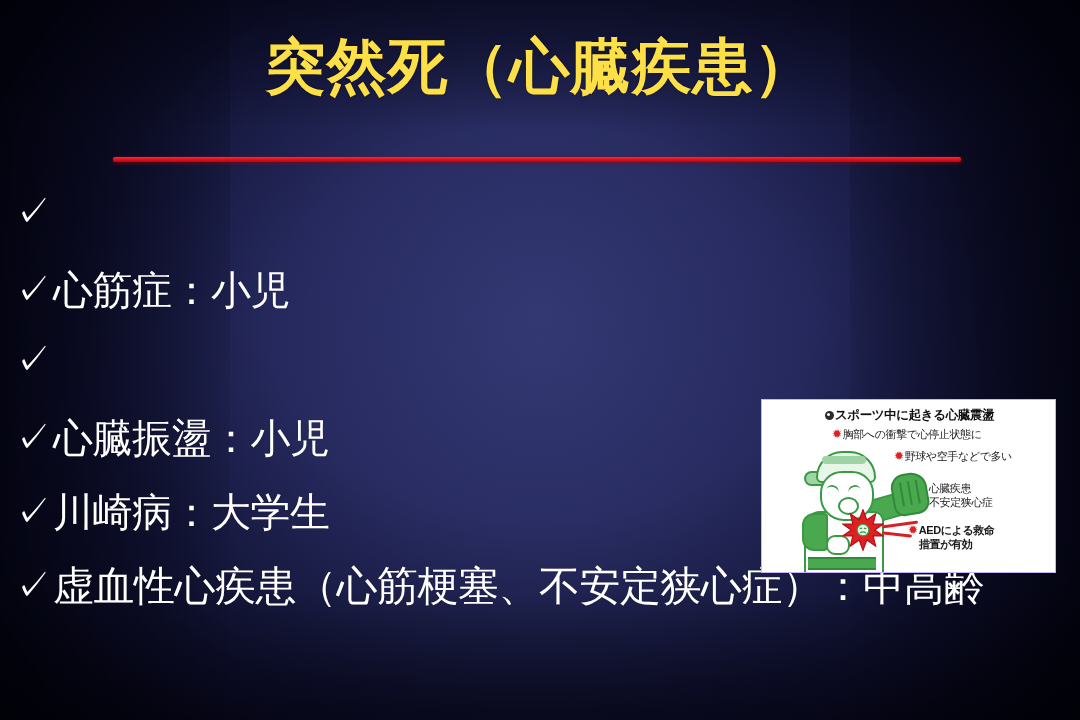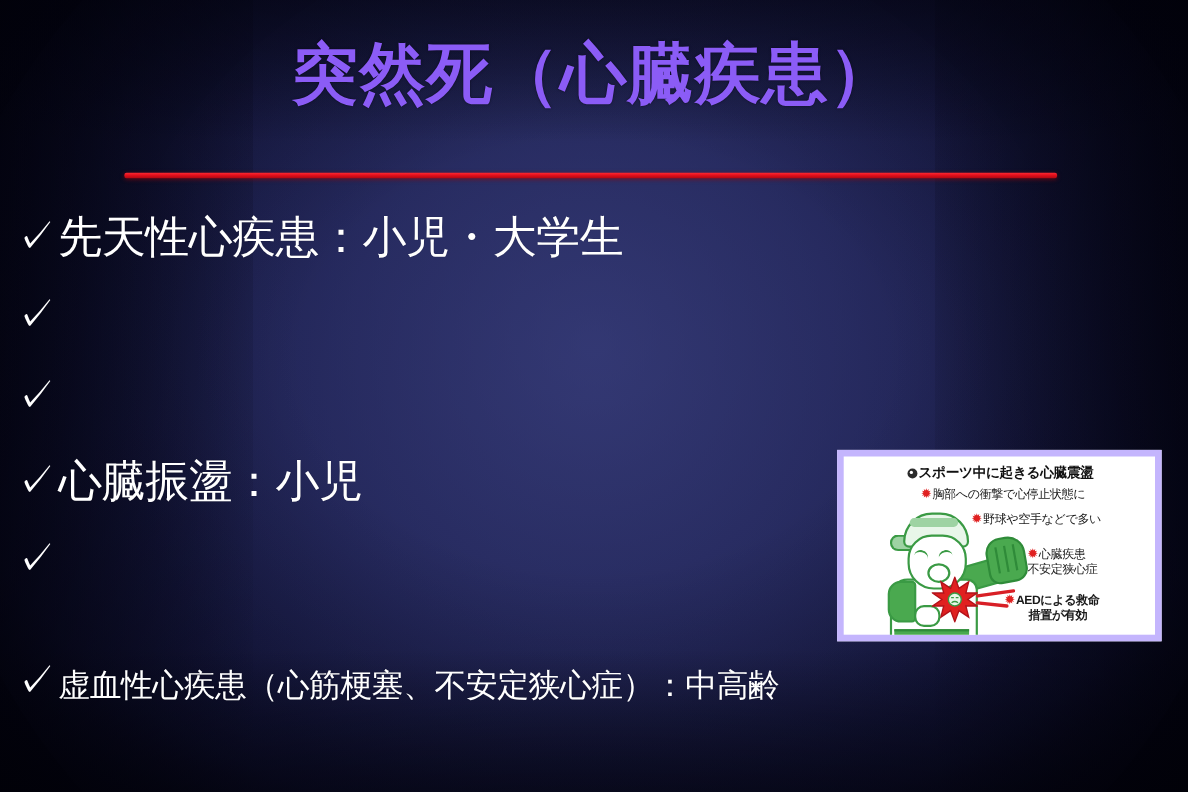--- a/index.html
+++ b/index.html
@@ -72,21 +72,21 @@
     background: linear-gradient(265deg, rgba(2,2,14,0.92) 0%, rgba(4,4,18,0.5) 45%, rgba(0,0,0,0) 100%);
   }
 
   
   .title {
     position: absolute;
     left: 0;
     top: 34px;
     width: 1080px;
     text-align: center;
-    color: #8b5cf6;
+    color: #fde047;
     font-size: 60px;
     font-weight: bold;
     letter-spacing: 1px;
     line-height: 1.1;
     white-space: nowrap;
     text-shadow: 0 0 2px rgba(0,0,0,0.6);
   }
 
   
   .rule {
@@ -123,34 +123,33 @@
     font-weight: 300;
     transform: translateY(-2px);
   }
   .item-text {
     font-size: 40px;
     line-height: 1;
     letter-spacing: -0.5px;
     color: #ffffff;
     text-shadow: 0 0 1px rgba(0,0,0,0.35);
   }
-  .item.long .item-text { font-size: 29px; margin-top: 44px; }
+  .item.long .item-text { font-size: 41px; }
 
   
   .figure {
     position: absolute;
     left: 761px;
     top: 399px;
     width: 295px;
     height: 174px;
     background: #ffffff;
-    border: 6px solid #c4b5fd;
+    border: 1px solid #c4b5fd;
     box-sizing: border-box;
     overflow: hidden;
-    margin-top: 10px;
   }
   .fig-inner {
     position: absolute;
     inset: 5px 4px 4px 6px;
     background: #fff;
   }
   .fig-title {
     position: absolute;
     left: 0; top: 2px;
     width: 100%;
@@ -178,29 +177,28 @@
     background: #fff;
     border-radius: 50%;
   }
   .fig-line {
     position: absolute;
     font-size: 11px;
     color: #1a1a1a;
     letter-spacing: -0.4px;
     white-space: nowrap;
     line-height: 1.25;
-    text-align: center;
   }
   .fig-line .star {
     color: #e02020;
     font-size: 12px;
     margin-right: 1px;
   }
   .fig-l1 { left: 64px;  top: 22px; }
-  .fig-l2 { left: 110px; top: 44px; }
+  .fig-l2 { left: 126px; top: 44px; }
   .fig-l3 { left: 150px; top: 76px; }
   .fig-l4 { left: 140px; top: 118px; font-weight: bold; }
 
   
   .boy { position: absolute; left: 18px; top: 44px; width: 140px; height: 126px; }
   .boy .cap {
     position: absolute; left: 30px; top: 2px; width: 56px; height: 28px;
     border: 2.5px solid #3a9a44; border-radius: 28px 28px 6px 6px;
     background: #e8f6e9;
   }
@@ -284,38 +282,39 @@
   <div class="bg-vignette"></div>
 
   <div class="title">突然死（心臓疾患）</div>
 
   <div class="rule"></div>
 
   <div class="list">
 
     <div class="item">
       <span class="check">✓</span>
-      <span class="item-text">先天性心疾患：小児・大学生</span>
-    </div>
-
-    <div class="item">
-      <span class="check">✓</span>
+    </div>
+
+    <div class="item">
+      <span class="check">✓</span>
+      <span class="item-text">心筋症：小児</span>
     </div>
 
     <div class="item">
       <span class="check">✓</span>
     </div>
 
     <div class="item">
       <span class="check">✓</span>
       <span class="item-text">心臓振盪：小児</span>
     </div>
 
     <div class="item">
       <span class="check">✓</span>
+      <span class="item-text">川崎病：大学生</span>
     </div>
 
     <div class="item long">
       <span class="check">✓</span>
       <span class="item-text">虚血性心疾患（心筋梗塞、不安定狭心症）：中高齢</span>
     </div>
 
   </div>
 
   <div class="figure">

